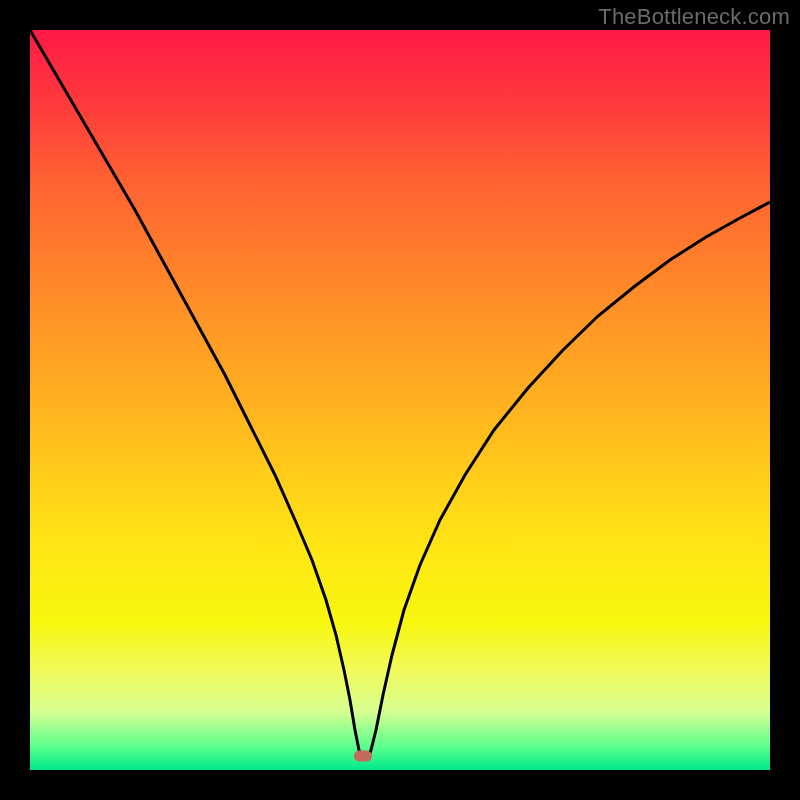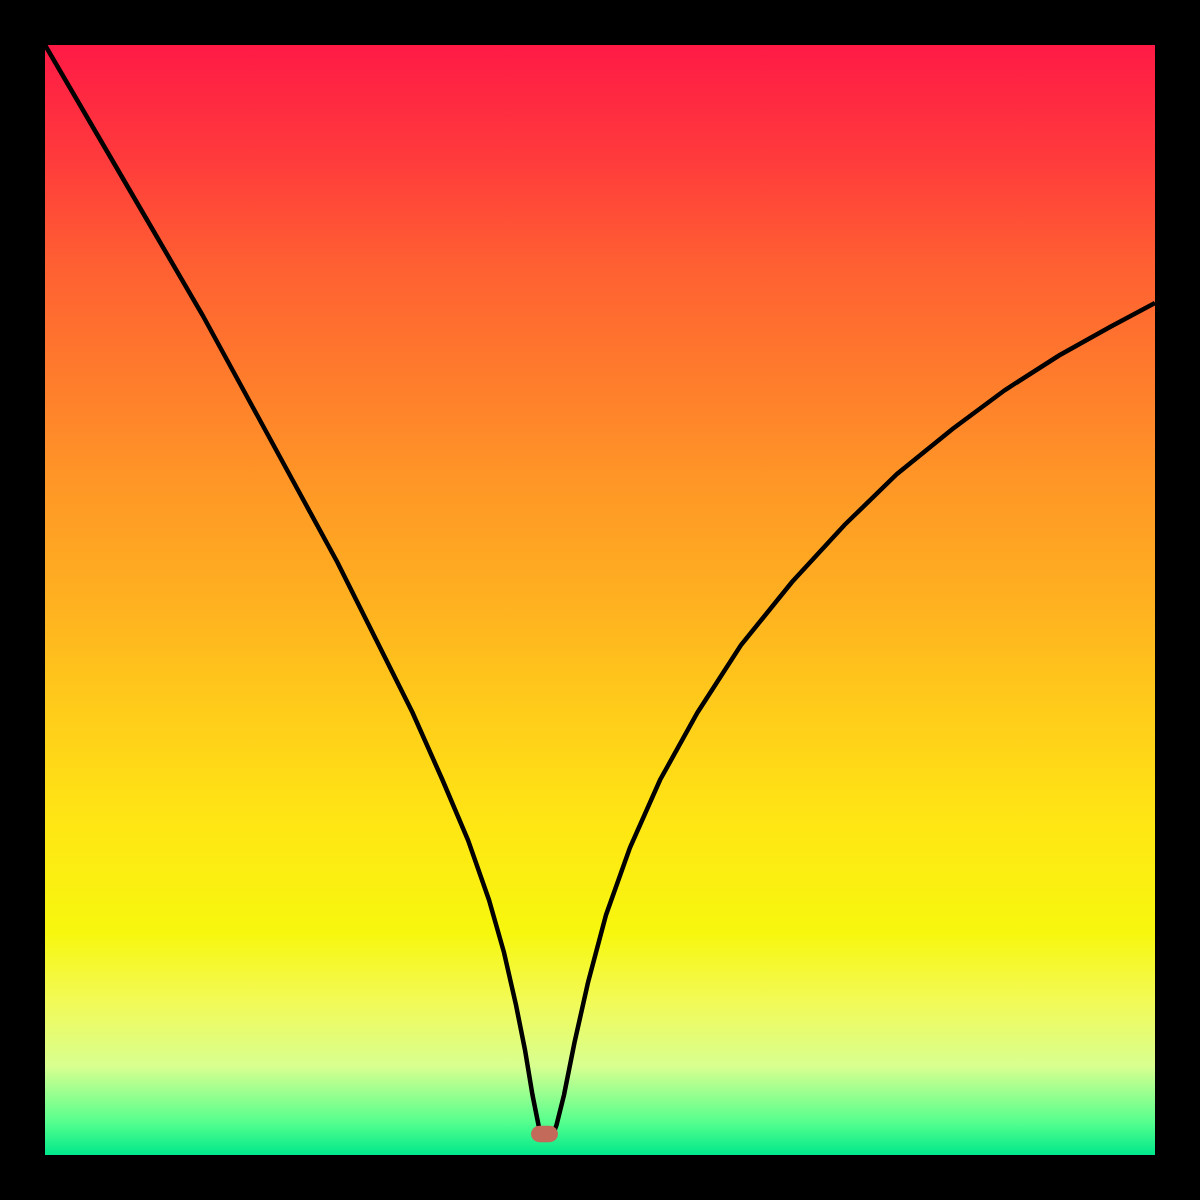--- a/index.html
+++ b/index.html
@@ -63,20 +63,21 @@
     position: absolute;
     top: 0;
     left: 0;
   }
 </style>
 </head>
 <body>
 
 <div class="outer">
 
+  <div class="watermark">TheBottleneck.com</div>
 
   <div class="plot-area">
 
     <svg class="curve" width="740" height="740" viewBox="0 0 740 740">
       <path fill="none" stroke="#000000" stroke-width="3" d="M 0 0 L 35 60 L 70 120 L 105 180 L 135 235 L 165 290 L 195 345 L 220 395 L 245 445 L 265 490 L 282 530 L 296 570 L 306 605 L 314 640 L 320 670 L 325 700 L 328 715 L 330 725 L 332 728 L 338 728 L 341 720 L 346 700 L 353 665 L 362 625 L 374 580 L 390 535 L 410 490 L 435 445 L 464 400 L 498 358 L 533 320 L 568 286 L 605 256 L 640 230 L 676 207 L 710 188 L 740 172"></path>
     </svg>
 
     <div class="marker" style="left: 333px; top: 726px; background: rgb(196, 106, 90);"></div>
 
   </div>

